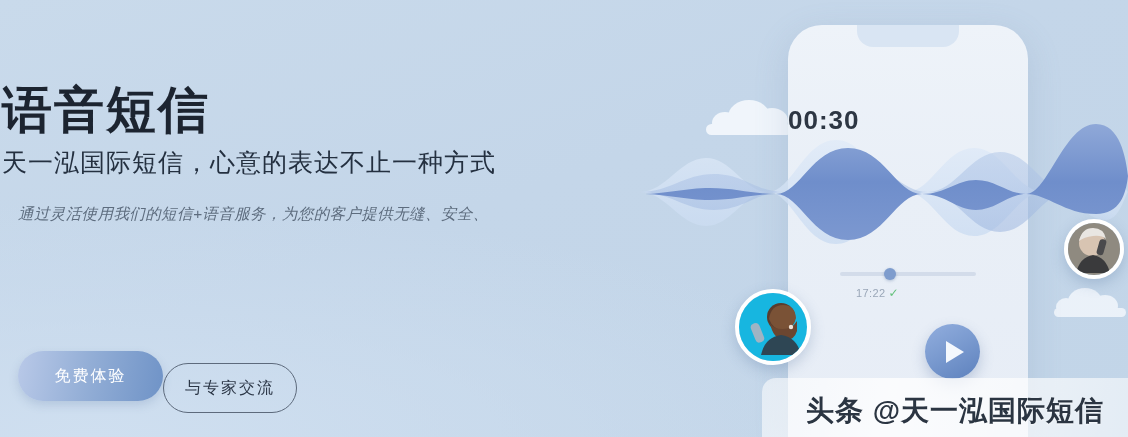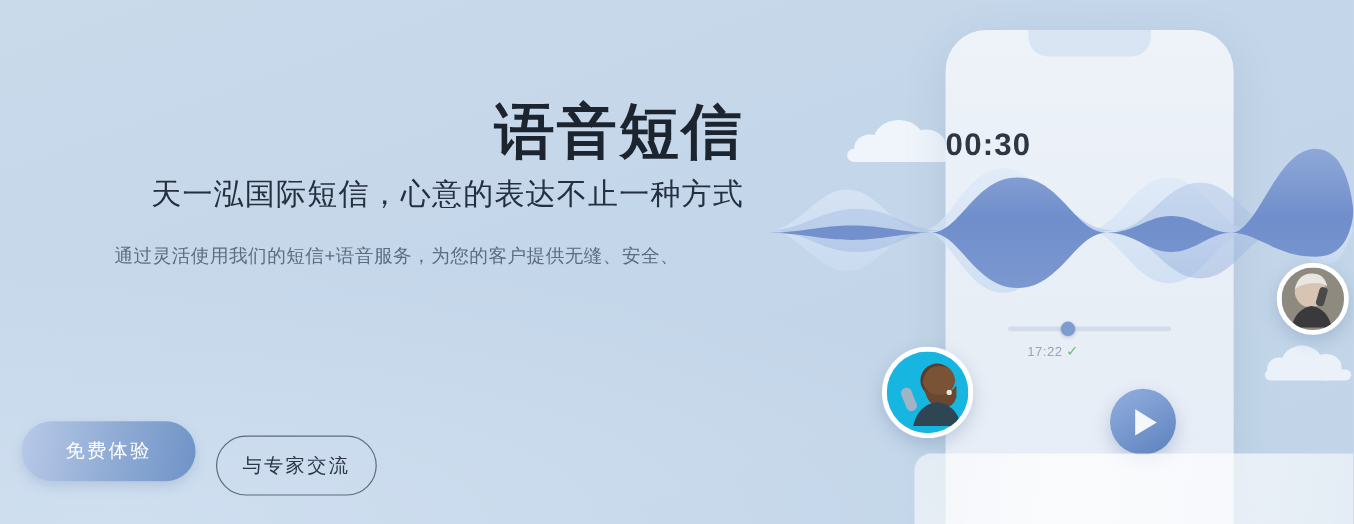--- a/index.html
+++ b/index.html
@@ -24,37 +24,37 @@
   .cloud.c1 .b2{left:50px;top:8px;width:32px;height:26px;}
   .cloud.c1 .b3{left:6px;top:12px;width:26px;height:22px;}
   .cloud.c1 .base{left:0px;top:24px;width:86px;height:11px;}
   .cloud.c2{left:1054px;top:288px;width:80px;height:32px;opacity:.85;}
   .cloud.c2 .b1{left:14px;top:0px;width:34px;height:28px;}
   .cloud.c2 .b2{left:38px;top:7px;width:26px;height:22px;}
   .cloud.c2 .b3{left:2px;top:10px;width:20px;height:18px;}
   .cloud.c2 .base{left:0px;top:20px;width:72px;height:9px;}
 
   
-  .copy{position:absolute;left:20px;top:84px;width:600px;text-align:right;}
+  .copy{position:absolute;left:2px;top:84px;width:600px;}
   .title{
     font-size:50px;line-height:1.06;font-weight:700;color:#1c2430;
     letter-spacing:2px;margin:0 0 10px 0;
   }
   .subtitle{
     font-size:25px;line-height:1.25;font-weight:500;color:#243040;
     letter-spacing:1px;margin:0 0 22px 0;
   }
   .desc{
     font-size:15.5px;line-height:1.85;color:#5d6c7e;letter-spacing:.4px;
-    margin:1px;max-width:545px;
+    margin:16px;max-width:545px;font-style:italic;
   }
   .desc span{display:block;}
 
   
-  .btn-row{position:absolute;left:18px;top:339px;display:flex;align-items:center;gap:17px;justify-content:space-between;}
+  .btn-row{position:absolute;left:18px;top:339px;display:flex;align-items:center;justify-content:space-between;}
   .btn{
     height:50px;border-radius:25px;display:flex;align-items:center;justify-content:center;
     font-size:16px;letter-spacing:2px;cursor:pointer;box-sizing:border-box;
   }
   .btn-primary{
     width:145px;color:#ffffff;font-weight:500;border:none;
     background:linear-gradient(100deg,#b9c9e8 0%,#93aed6 48%,#6f93c7 100%);
     box-shadow:0 4px 10px rgba(90,120,165,.22);
   }
   .btn-outline{
@@ -243,14 +243,15 @@
         <circle cx="24" cy="20" r="13" fill="#d8c4b2"></circle>
         <path d="M11 18 q3 -13 14 -13 q11 0 13 11 q-4 -4 -13 -3 q-9 1 -14 5 Z" fill="#e9e6e2"></path>
         <path d="M8 50 q4 -16 17 -18 q13 2 17 18 Z" fill="#3a3a3c"></path>
         <rect x="30" y="16" width="7" height="16" rx="3" fill="#4a4a4c" transform="rotate(16 33 24)"></rect>
       </svg>
     </div>
 
   </div>
 
   <div class="wm-sheen"></div>
+  <div class="watermark">头条 @天一泓国际短信</div>
 
 </div>
 
 </body></html>

